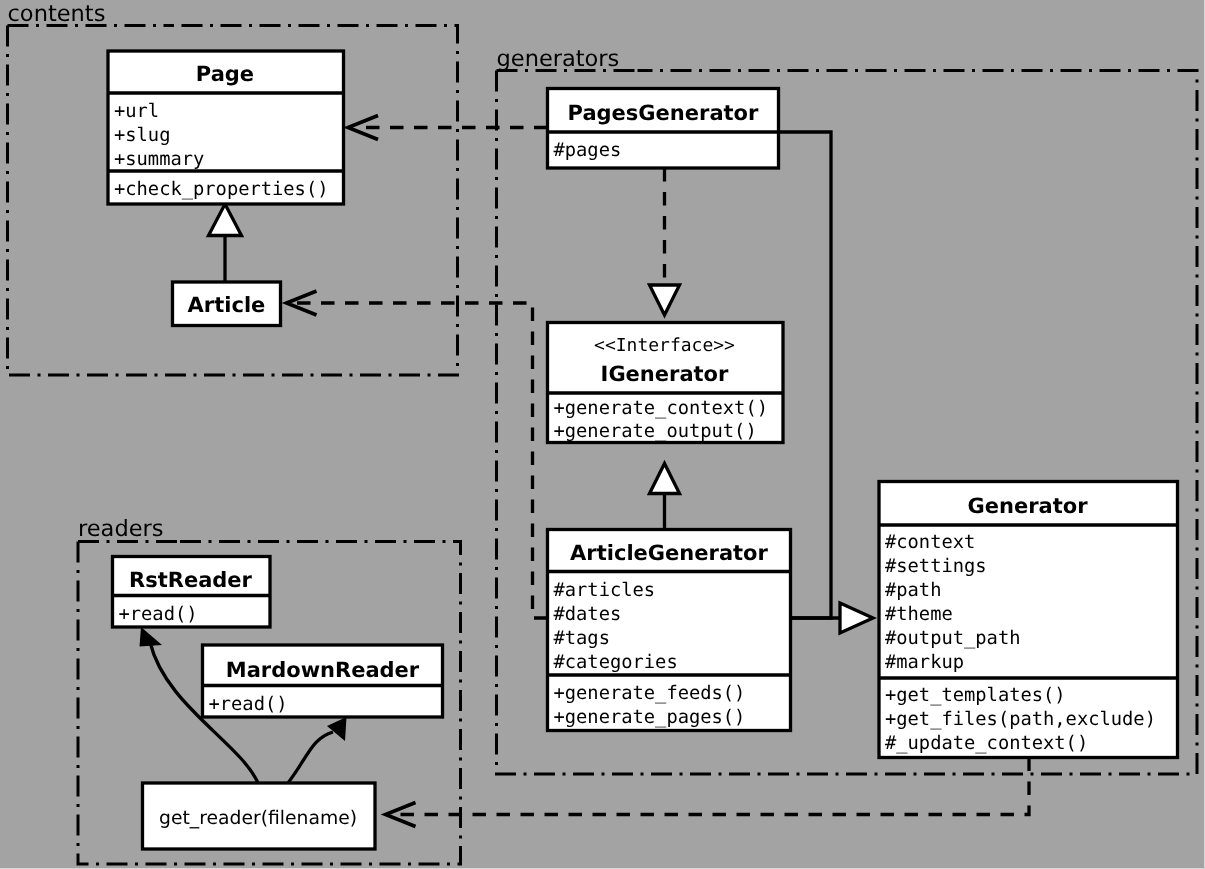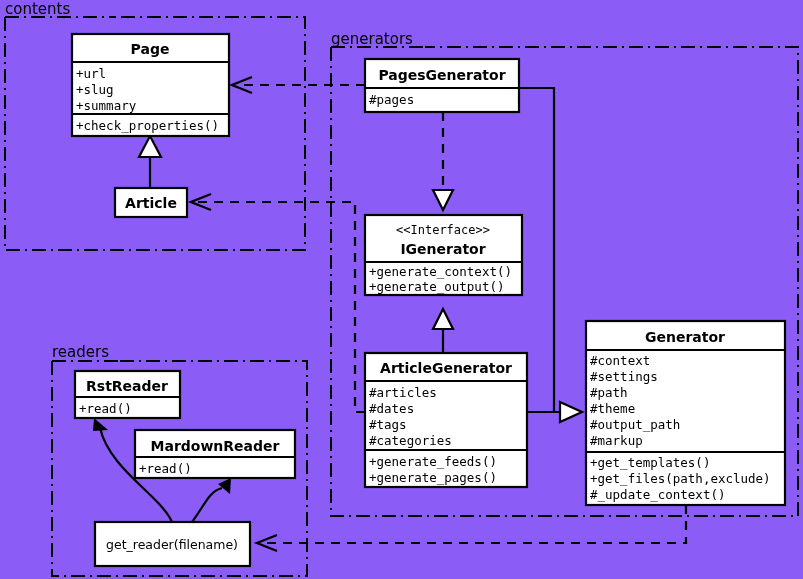--- a/index.html
+++ b/index.html
@@ -4,21 +4,21 @@
 <style>
   html, body {
     margin: 0;
     padding: 0;
     background: #ffffff;
   }
   #diagram-root {
     position: relative;
     width: 803px;
     height: 579px;
-    background: #8b5cf6;
+    background: #a3a3a3;
     font-family: "DejaVu Sans", sans-serif;
     overflow: hidden;
   }
   svg.canvas {
     position: absolute;
     left: 0;
     top: 0;
     width: 803px;
     height: 579px;
   }

